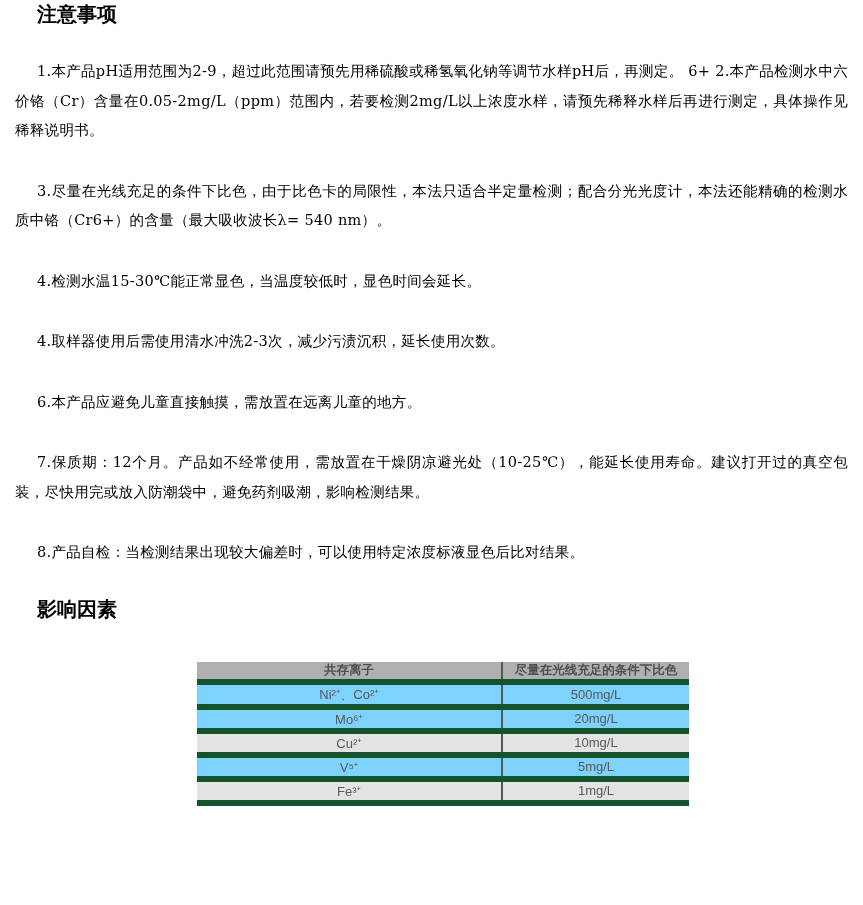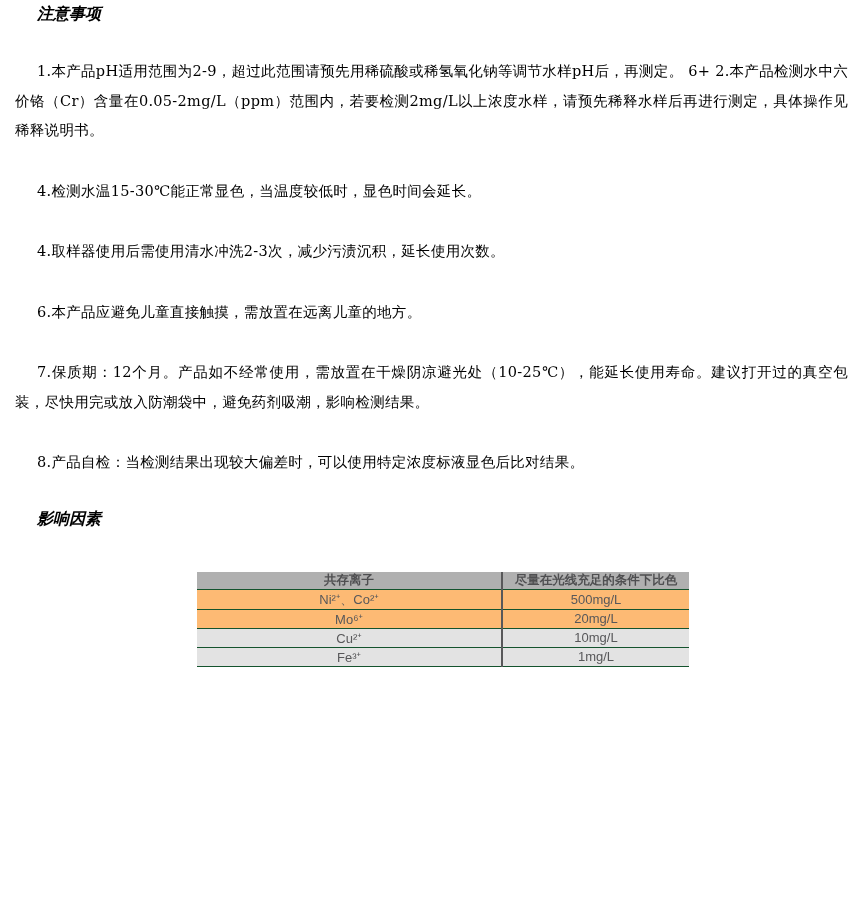--- a/index.html
+++ b/index.html
@@ -13,25 +13,24 @@
     overflow: hidden;
     font-family: "DejaVu Serif", serif;
     color: #000000;
   }
   .doc {
     padding: 4px 15px 0 15px;
   }
   .sec-title {
     font-family: "Liberation Sans", sans-serif;
     font-weight: bold;
-    font-size: 16px;
+    font-size: 20px;
     line-height: 20px;
     margin: 0 0 0 22px;
     color: #000000;
-    font-style: italic;
   }
   .notes {
     margin-top: 33px;
   }
   .note {
     font-size: 14.5px;
     line-height: 29.5px;
     text-align: justify;
     text-indent: 22px;
     margin: 16px 0 31px 0;
@@ -45,55 +44,56 @@
   }
   table.ion-table {
     border-collapse: collapse;
     table-layout: fixed;
     width: 480px;
     font-family: "Liberation Sans", sans-serif;
     color: #58585a;
   }
   table.ion-table th,
   table.ion-table td {
-    border-bottom: 1px solid #14532d;
+    border-bottom: 6px solid #14532d;
     text-align: center;
     vertical-align: middle;
     padding: 0 4px;
     overflow: hidden;
   }
   table.ion-table th {
     background: #b0b0b0;
     height: 16px;
     font-size: 12.5px;
     font-weight: bold;
     color: #4f4f51;
   }
   table.ion-table td {
     height: 17px;
     font-size: 13px;
   }
   table.ion-table .col-ion   { width: 296px; }
   table.ion-table .col-limit { width: 178px; border-left: 2px solid #58585a; }
   table.ion-table tr.light td { background: #e3e3e3; }
-  table.ion-table tr.dark  td { background: #fdba74; }
+  table.ion-table tr.dark  td { background: #7dd3fc; }
   table.ion-table tr.tall td {
     height: 36px;
     line-height: 18px;
   }
 </style>
 </head>
 <body>
 
 <div class="doc">
 
   <div class="sec-title">注意事项</div>
 
   <div class="notes">
     <p class="note">1.本产品pH适用范围为2-9，超过此范围请预先用稀硫酸或稀氢氧化钠等调节水样pH后，再测定。 6+ 2.本产品检测水中六价铬（Cr）含量在0.05-2mg/L（ppm）范围内，若要检测2mg/L以上浓度水样，请预先稀释水样后再进行测定，具体操作见稀释说明书。</p>
+    <p class="note">3.尽量在光线充足的条件下比色，由于比色卡的局限性，本法只适合半定量检测；配合分光光度计，本法还能精确的检测水质中铬（Cr6+）的含量（最大吸收波长λ= 540 nm）。</p>
     <p class="note">4.检测水温15-30℃能正常显色，当温度较低时，显色时间会延长。</p>
     <p class="note">4.取样器使用后需使用清水冲洗2-3次，减少污渍沉积，延长使用次数。</p>
     <p class="note">6.本产品应避免儿童直接触摸，需放置在远离儿童的地方。</p>
     <p class="note">7.保质期：12个月。产品如不经常使用，需放置在干燥阴凉避光处（10-25℃），能延长使用寿命。建议打开过的真空包装，尽快用完或放入防潮袋中，避免药剂吸潮，影响检测结果。</p>
     <p class="note">8.产品自检：当检测结果出现较大偏差时，可以使用特定浓度标液显色后比对结果。</p>
   </div>
 
   <div class="sec-title second">影响因素</div>
 
   <div class="ion-table-wrap">
@@ -110,20 +110,24 @@
           <td class="col-limit">500mg/L</td>
         </tr>
         <tr class="dark">
           <td class="col-ion">Mo⁶⁺</td>
           <td class="col-limit">20mg/L</td>
         </tr>
         <tr class="light">
           <td class="col-ion">Cu²⁺</td>
           <td class="col-limit">10mg/L</td>
         </tr>
+        <tr class="dark">
+          <td class="col-ion">V⁵⁺</td>
+          <td class="col-limit">5mg/L</td>
+        </tr>
         <tr class="light">
           <td class="col-ion">Fe³⁺</td>
           <td class="col-limit">1mg/L</td>
         </tr>
       </tbody>
     </table>
   </div>
 
 </div>
 

